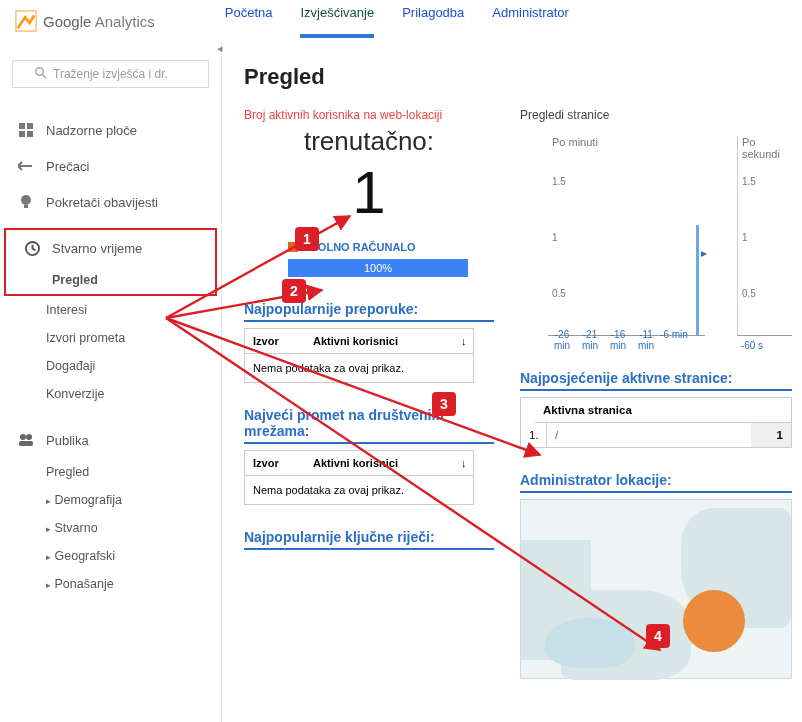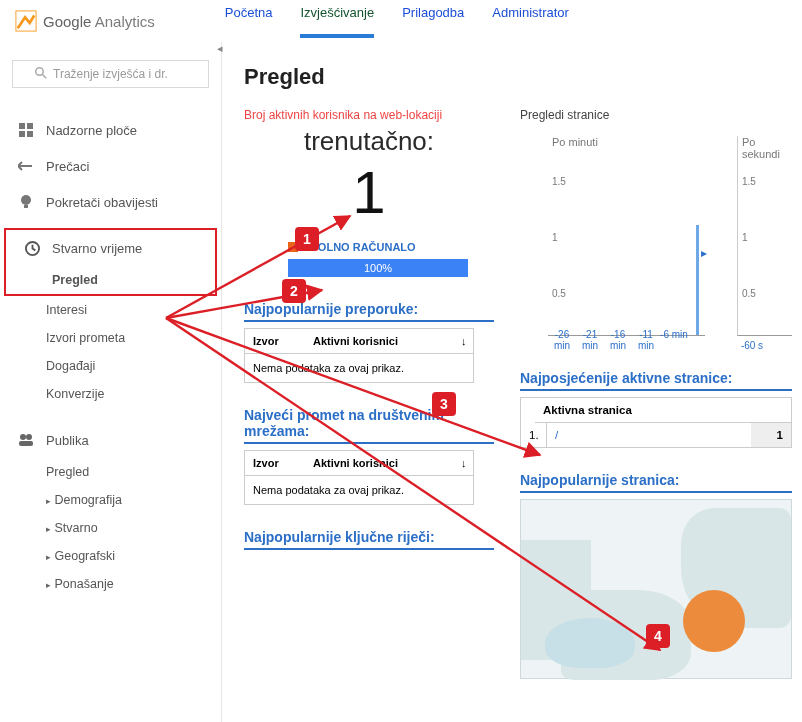--- a/index.html
+++ b/index.html
@@ -276,21 +276,21 @@
         <div class="panel-title" style="margin-top:34px;">Najposjećenije aktivne stranice:</div>
         <div class="active-tbl">
           <div class="h">Aktivna stranica</div>
           <div class="r">
             <div class="n">1.</div>
             <div class="p">/</div>
             <div class="v">1</div>
           </div>
         </div>
 
-        <div class="panel-title">Najpopularnije stranica:</div>
+        <div class="panel-title">Administrator lokacije:</div>
         <div class="map-box">
           <div class="land l1"></div>
           <div class="land l2"></div>
           <div class="land l3"></div>
           <div class="sea"></div>
           <div class="dot"></div>
         </div>
       </div>
     </div>
   </div>

